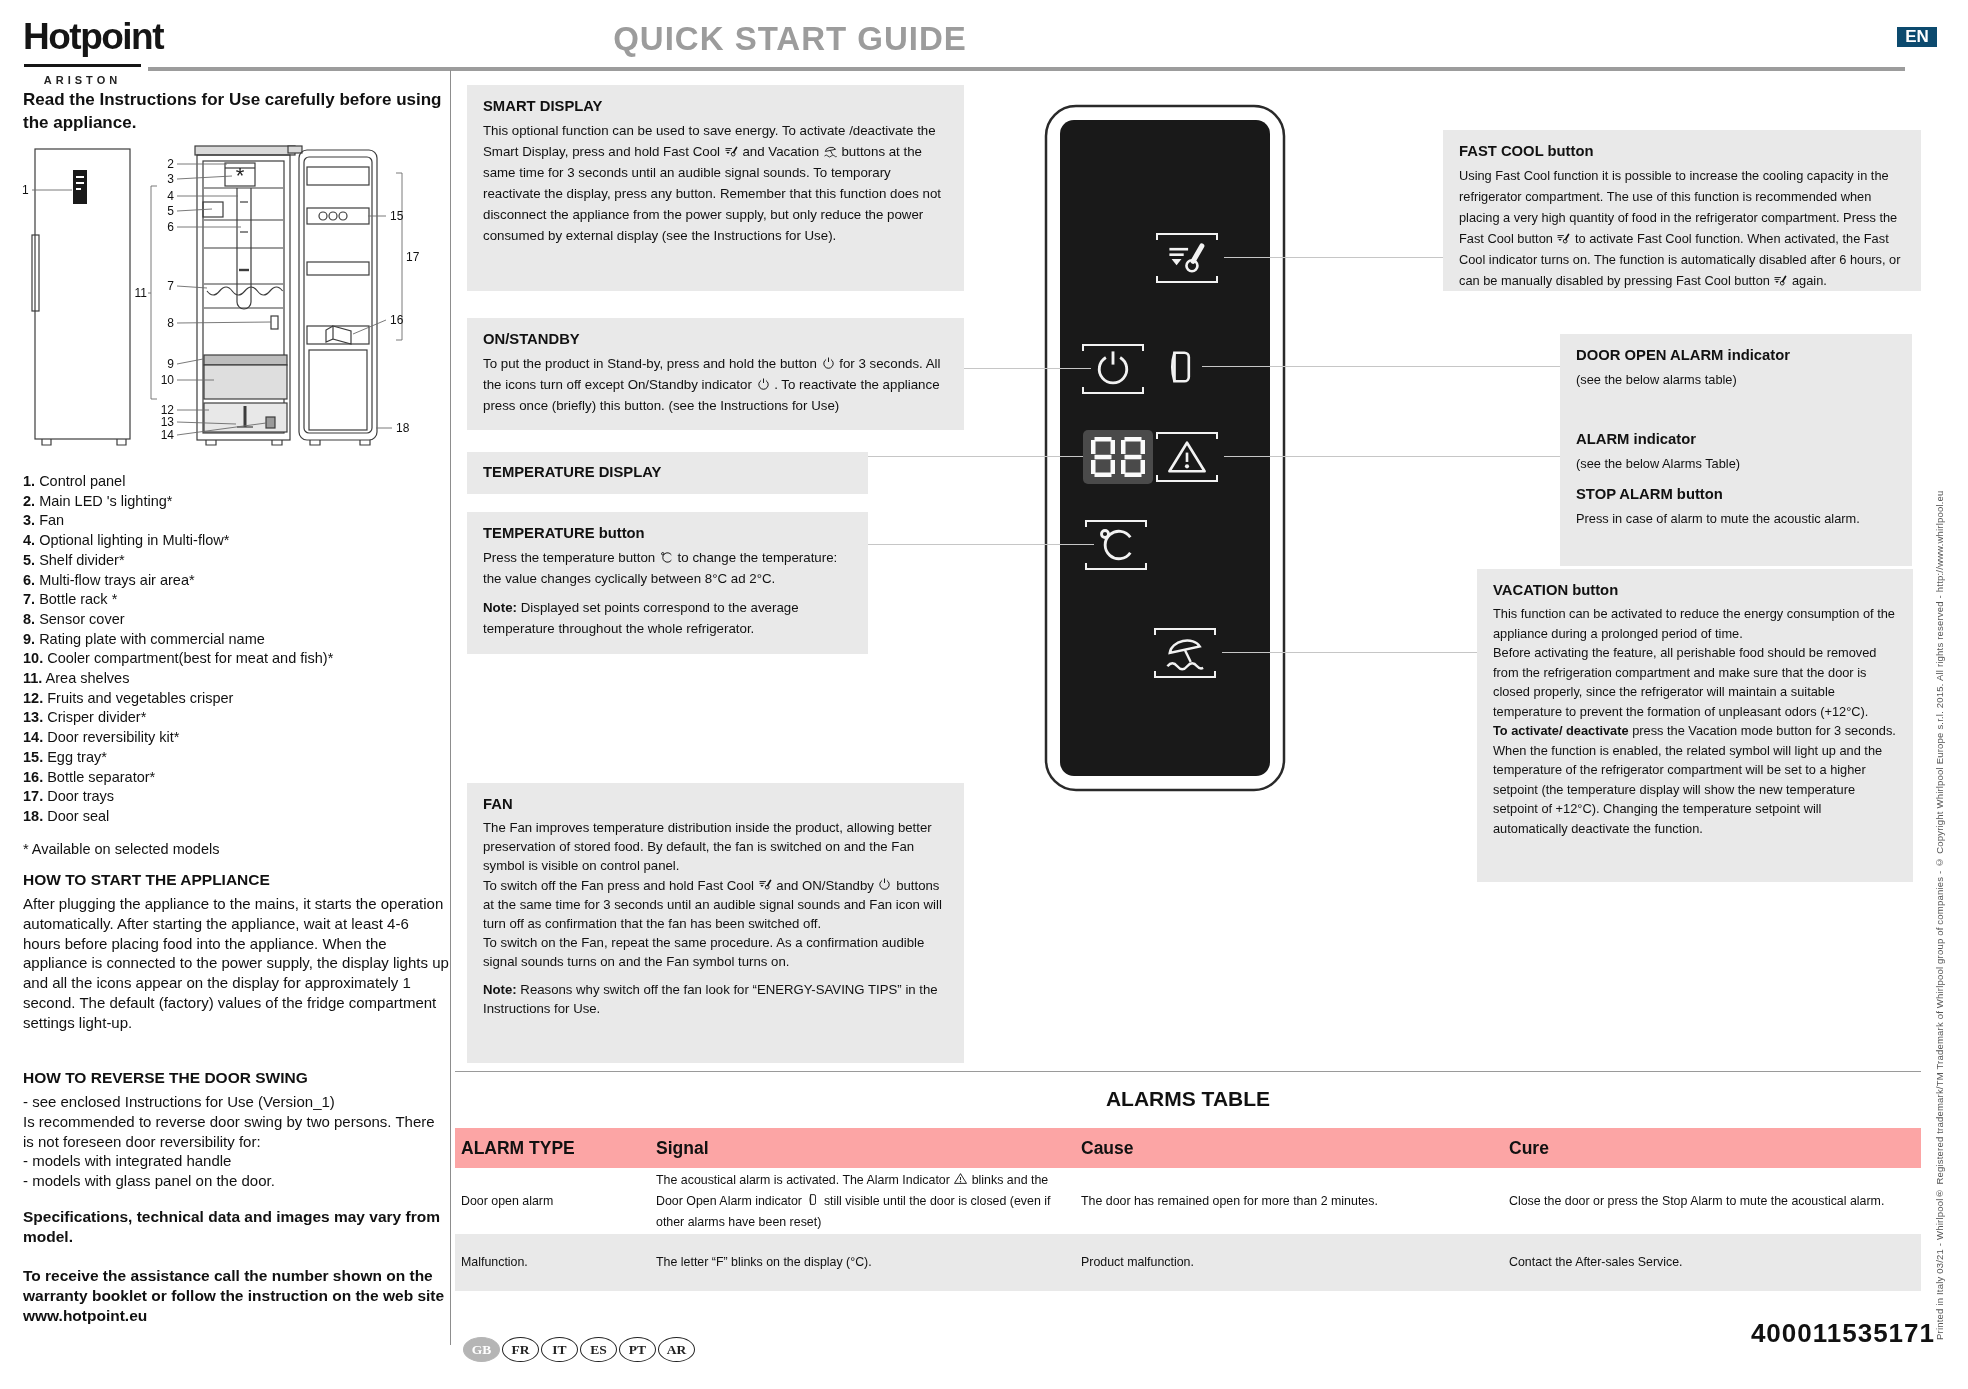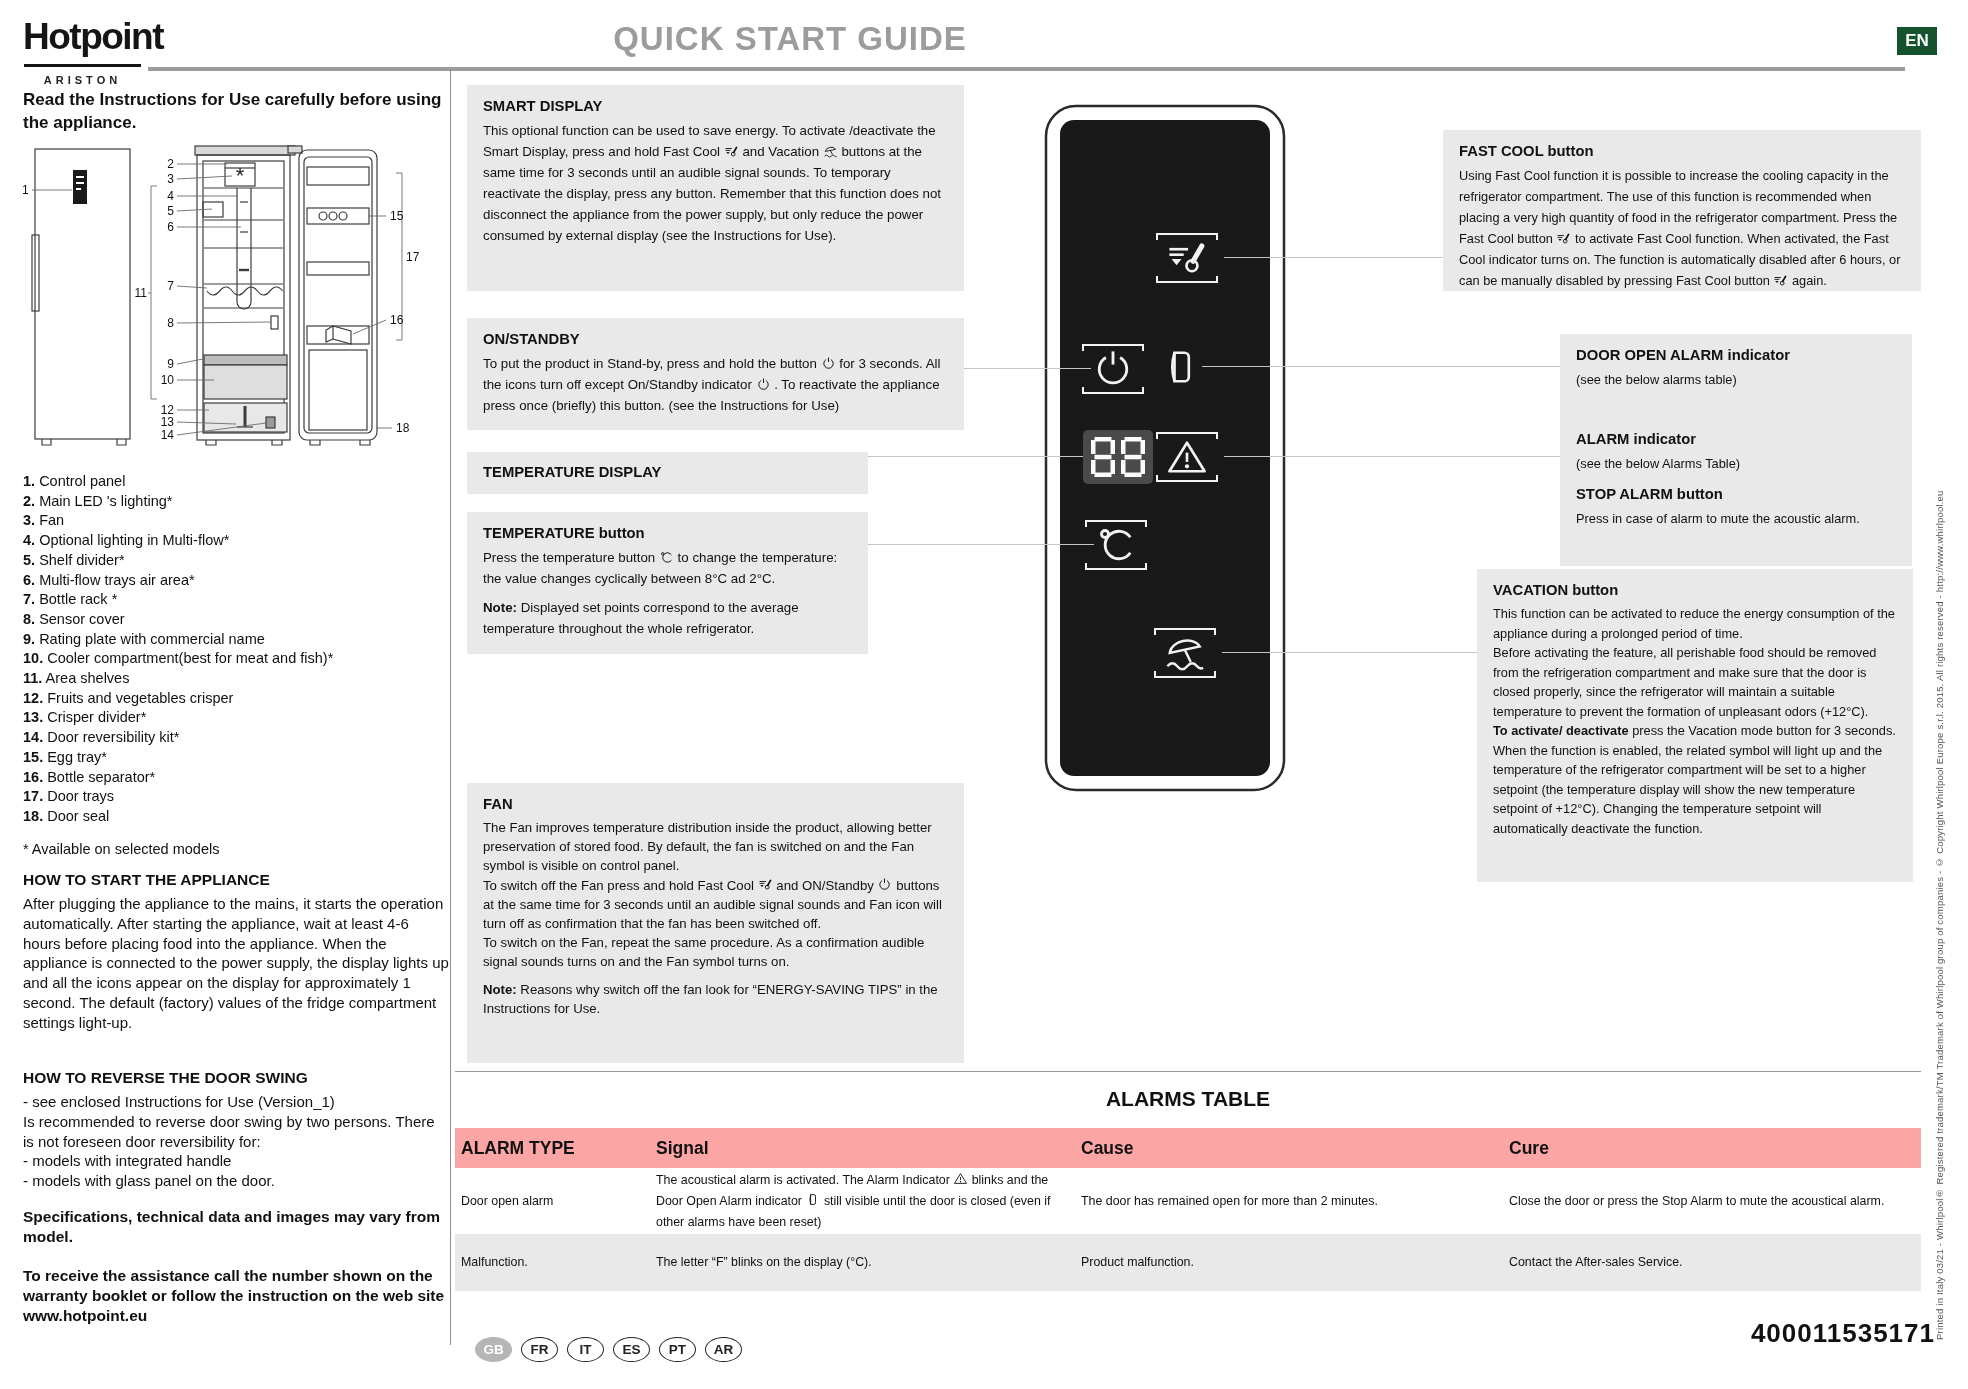--- a/index.html
+++ b/index.html
@@ -4,21 +4,21 @@
 <style>
   html,body{margin:0;padding:0;background:#fff;}
   #page{position:relative;width:1968px;height:1389px;background:#fff;overflow:hidden;
         font-family:"Liberation Sans",sans-serif;color:#111;}
   
   .logo{position:absolute;left:23px;top:16px;font-size:37px;font-weight:bold;letter-spacing:-1.5px;color:#151515;}
   .logo-underline{position:absolute;left:24px;top:64px;width:117px;height:3px;background:#151515;}
   .ariston{position:absolute;left:24px;top:74px;width:117px;text-align:center;font-size:11px;font-weight:bold;letter-spacing:4px;color:#222;}
   .header-rule{position:absolute;left:148px;top:67px;width:1757px;height:4px;background:#9c9c9c;}
   .page-title{position:absolute;left:590px;top:20px;width:400px;text-align:center;font-size:33px;font-weight:bold;color:#9c9c9c;letter-spacing:1px;white-space:nowrap;}
-  .en-badge{position:absolute;left:1897px;top:27px;width:40px;height:28px;background:#14532d;color:#fff;font-weight:bold;font-size:17px;display:flex;align-items:center;justify-content:center;}
+  .en-badge{position:absolute;left:1897px;top:27px;width:40px;height:20px;background:#0c4a6e;color:#fff;font-weight:bold;font-size:17px;display:flex;align-items:center;justify-content:center;}
   .vdivider{position:absolute;left:450px;top:70px;width:1px;height:1275px;background:#8d8d8d;}
   
   .intro{position:absolute;left:23px;top:88px;width:424px;font-size:17px;font-weight:bold;line-height:23px;}
   .parts{position:absolute;left:23px;top:472px;width:426px;font-size:14.5px;}
   .parts .pi{line-height:19.7px;}
   .avail-note{margin-top:13px;line-height:19.7px;}
   .lblock{position:absolute;left:23px;width:426px;font-size:15px;line-height:19.8px;}
   .lblock h2{margin:0 0 4px 0;font-size:15.5px;line-height:20px;}
   .boldblock{font-weight:bold;font-size:15.5px;line-height:20px;}
   
@@ -38,21 +38,21 @@
   .alarms-rule{position:absolute;left:455px;top:1071px;width:1466px;height:1px;background:#9a9a9a;}
   .alarms-table{position:absolute;left:455px;top:1128px;width:1466px;}
   .t-row{display:grid;grid-template-columns:195px 425px 428px 418px;}
   .t-row .cell{padding:0 10px 0 6px;display:flex;align-items:center;font-size:12.4px;line-height:21px;}
   .t-head{background:#fca5a5;height:40px;}
   .t-head .cell{font-size:17.5px;font-weight:bold;}
   .t-r1{background:#fff;min-height:66px;}
   .t-r2{background:#e9e9e9;min-height:57px;}
   .sigwrap{display:block;}
   
-  .langs{position:absolute;left:475px;top:1337px;display:flex;gap:9px;}
+  .langs{position:absolute;left:463px;top:1337px;display:flex;gap:2px;font-family:Liberation Serif, serif;}
   .lang{width:37px;height:25px;border:1.8px solid #222;border-radius:50%;display:flex;align-items:center;justify-content:center;
         font-size:13.5px;font-weight:bold;box-sizing:border-box;color:#222;}
   .lang-gb{background:#b5b5b5;border-color:#b5b5b5;color:#fff;}
   .part-number{position:absolute;left:1690px;top:1318px;width:245px;text-align:right;font-weight:bold;font-size:26px;letter-spacing:1px;}
   .vertical-note{position:absolute;left:1934px;top:330px;height:1010px;writing-mode:vertical-rl;transform:rotate(180deg);
         font-size:9.5px;color:#555;white-space:nowrap;letter-spacing:0.2px;}
   svg text{font-family:"Liberation Sans",sans-serif;}
 </style>
 </head>
 <body>

